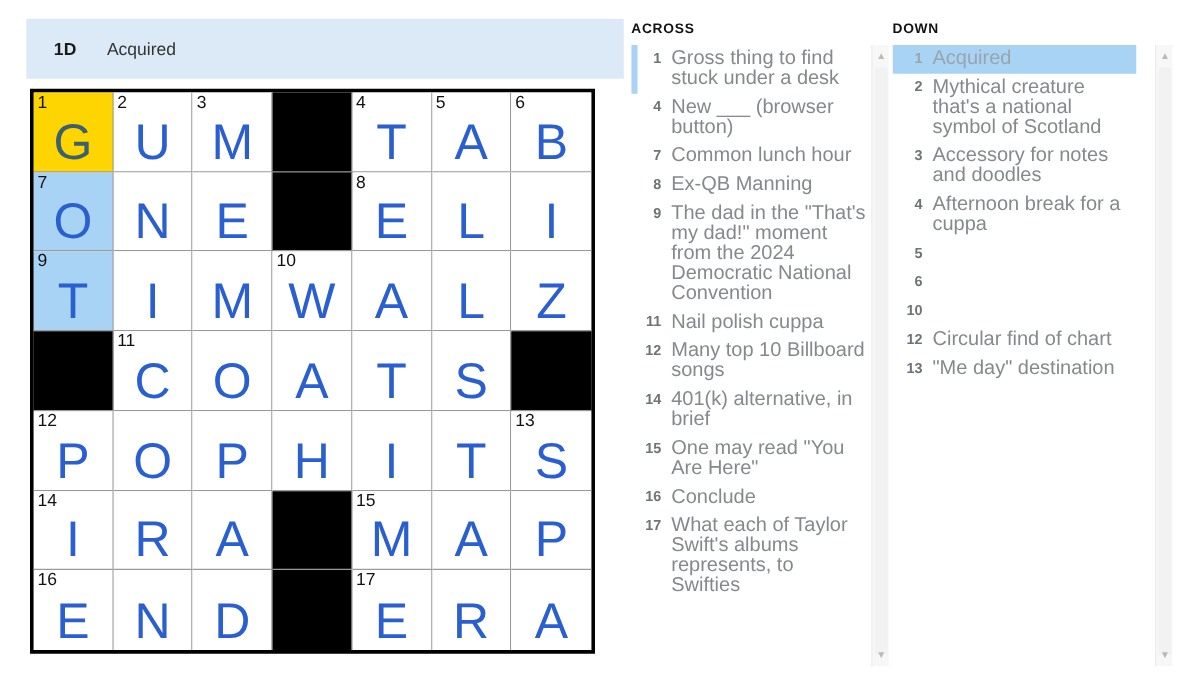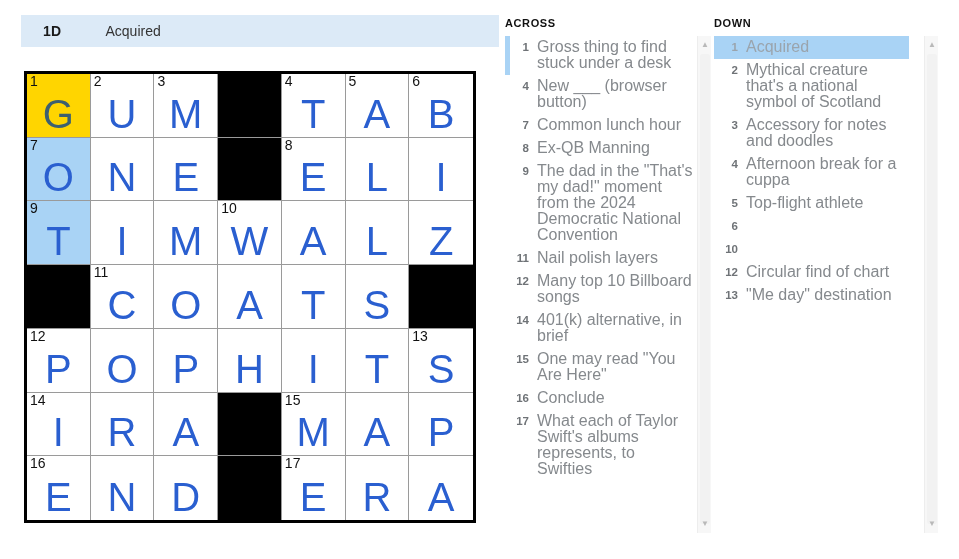--- a/index.html
+++ b/index.html
@@ -27,26 +27,25 @@
     top: 0;
     width: 500px;
     height: 559px;
   }
 
   #current-clue-bar {
     position: absolute;
     left: 21px;
     top: 15px;
     width: 478px;
-    height: 32px;
+    height: 48px;
     background: #dceaf7;
     display: flex;
     align-items: center;
     padding-left: 22px;
-    gap: 20px;
   }
   #current-clue-number {
     font-size: 14px;
     font-weight: bold;
     color: #1a1a1a;
     letter-spacing: 0.3px;
   }
   #current-clue-text {
     font-size: 14px;
     color: #333333;
@@ -398,21 +397,21 @@
           <div class="clue-item">
             <span class="clue-num">8</span>
             <span class="clue-txt">Ex-QB Manning</span>
           </div>
           <div class="clue-item">
             <span class="clue-num">9</span>
             <span class="clue-txt">The dad in the "That's my dad!" moment from the 2024 Democratic National Convention</span>
           </div>
           <div class="clue-item">
             <span class="clue-num">11</span>
-            <span class="clue-txt">Nail polish layers</span>
+            <span class="clue-txt">Nail polish cuppa</span>
           </div>
           <div class="clue-item">
             <span class="clue-num">12</span>
             <span class="clue-txt">Many top 10 Billboard songs</span>
           </div>
           <div class="clue-item">
             <span class="clue-num">14</span>
             <span class="clue-txt">401(k) alternative, in brief</span>
           </div>
           <div class="clue-item">
@@ -451,21 +450,20 @@
           <div class="clue-item">
             <span class="clue-num">3</span>
             <span class="clue-txt">Accessory for notes and doodles</span>
           </div>
           <div class="clue-item">
             <span class="clue-num">4</span>
             <span class="clue-txt">Afternoon break for a cuppa</span>
           </div>
           <div class="clue-item">
             <span class="clue-num">5</span>
-            <span class="clue-txt">Top-flight athlete</span>
           </div>
           <div class="clue-item">
             <span class="clue-num">6</span>
           </div>
           <div class="clue-item">
             <span class="clue-num">10</span>
           </div>
           <div class="clue-item">
             <span class="clue-num">12</span>
             <span class="clue-txt">Circular find of chart</span>

